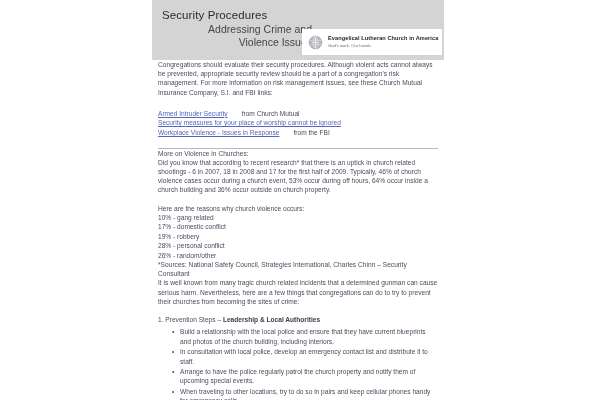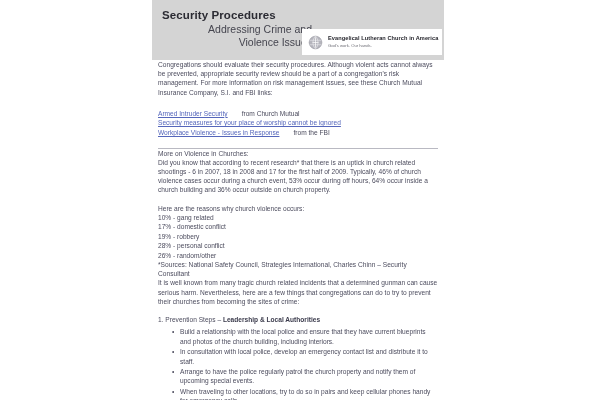--- a/index.html
+++ b/index.html
@@ -42,21 +42,21 @@
   }
   .header-titles {
     position: absolute;
     left: 10px;
     top: 9px;
     width: 150px;
     text-align: right;
   }
   .title-main {
     font-size: 11.5px;
-    font-weight: bold;
+    font-weight: normal;
     color: #2b2b33;
     letter-spacing: 0.1px;
     line-height: 13px;
     text-align: left;
     margin-bottom: 1px;
   }
   .title-sub {
     font-size: 10.5px;
     font-weight: normal;
     color: #45454f;

